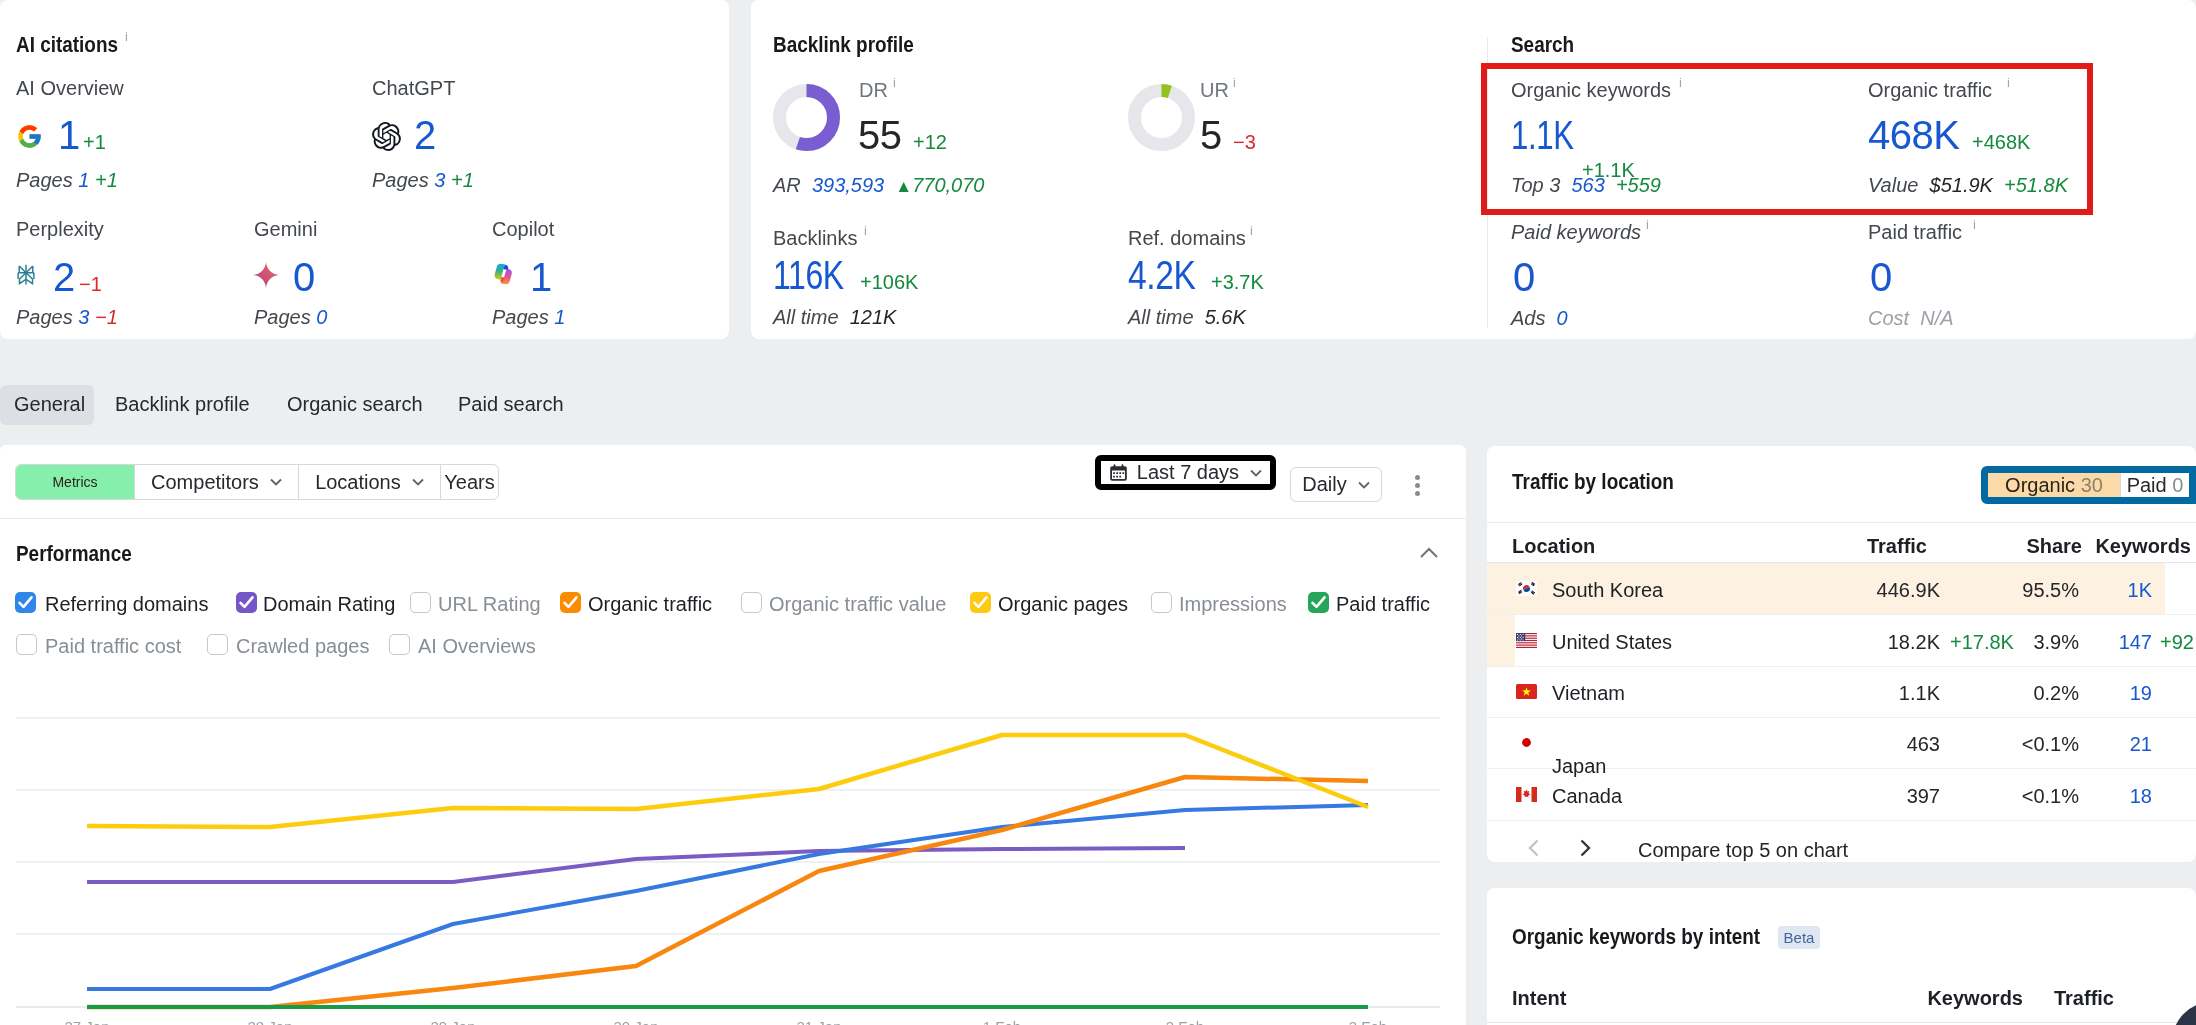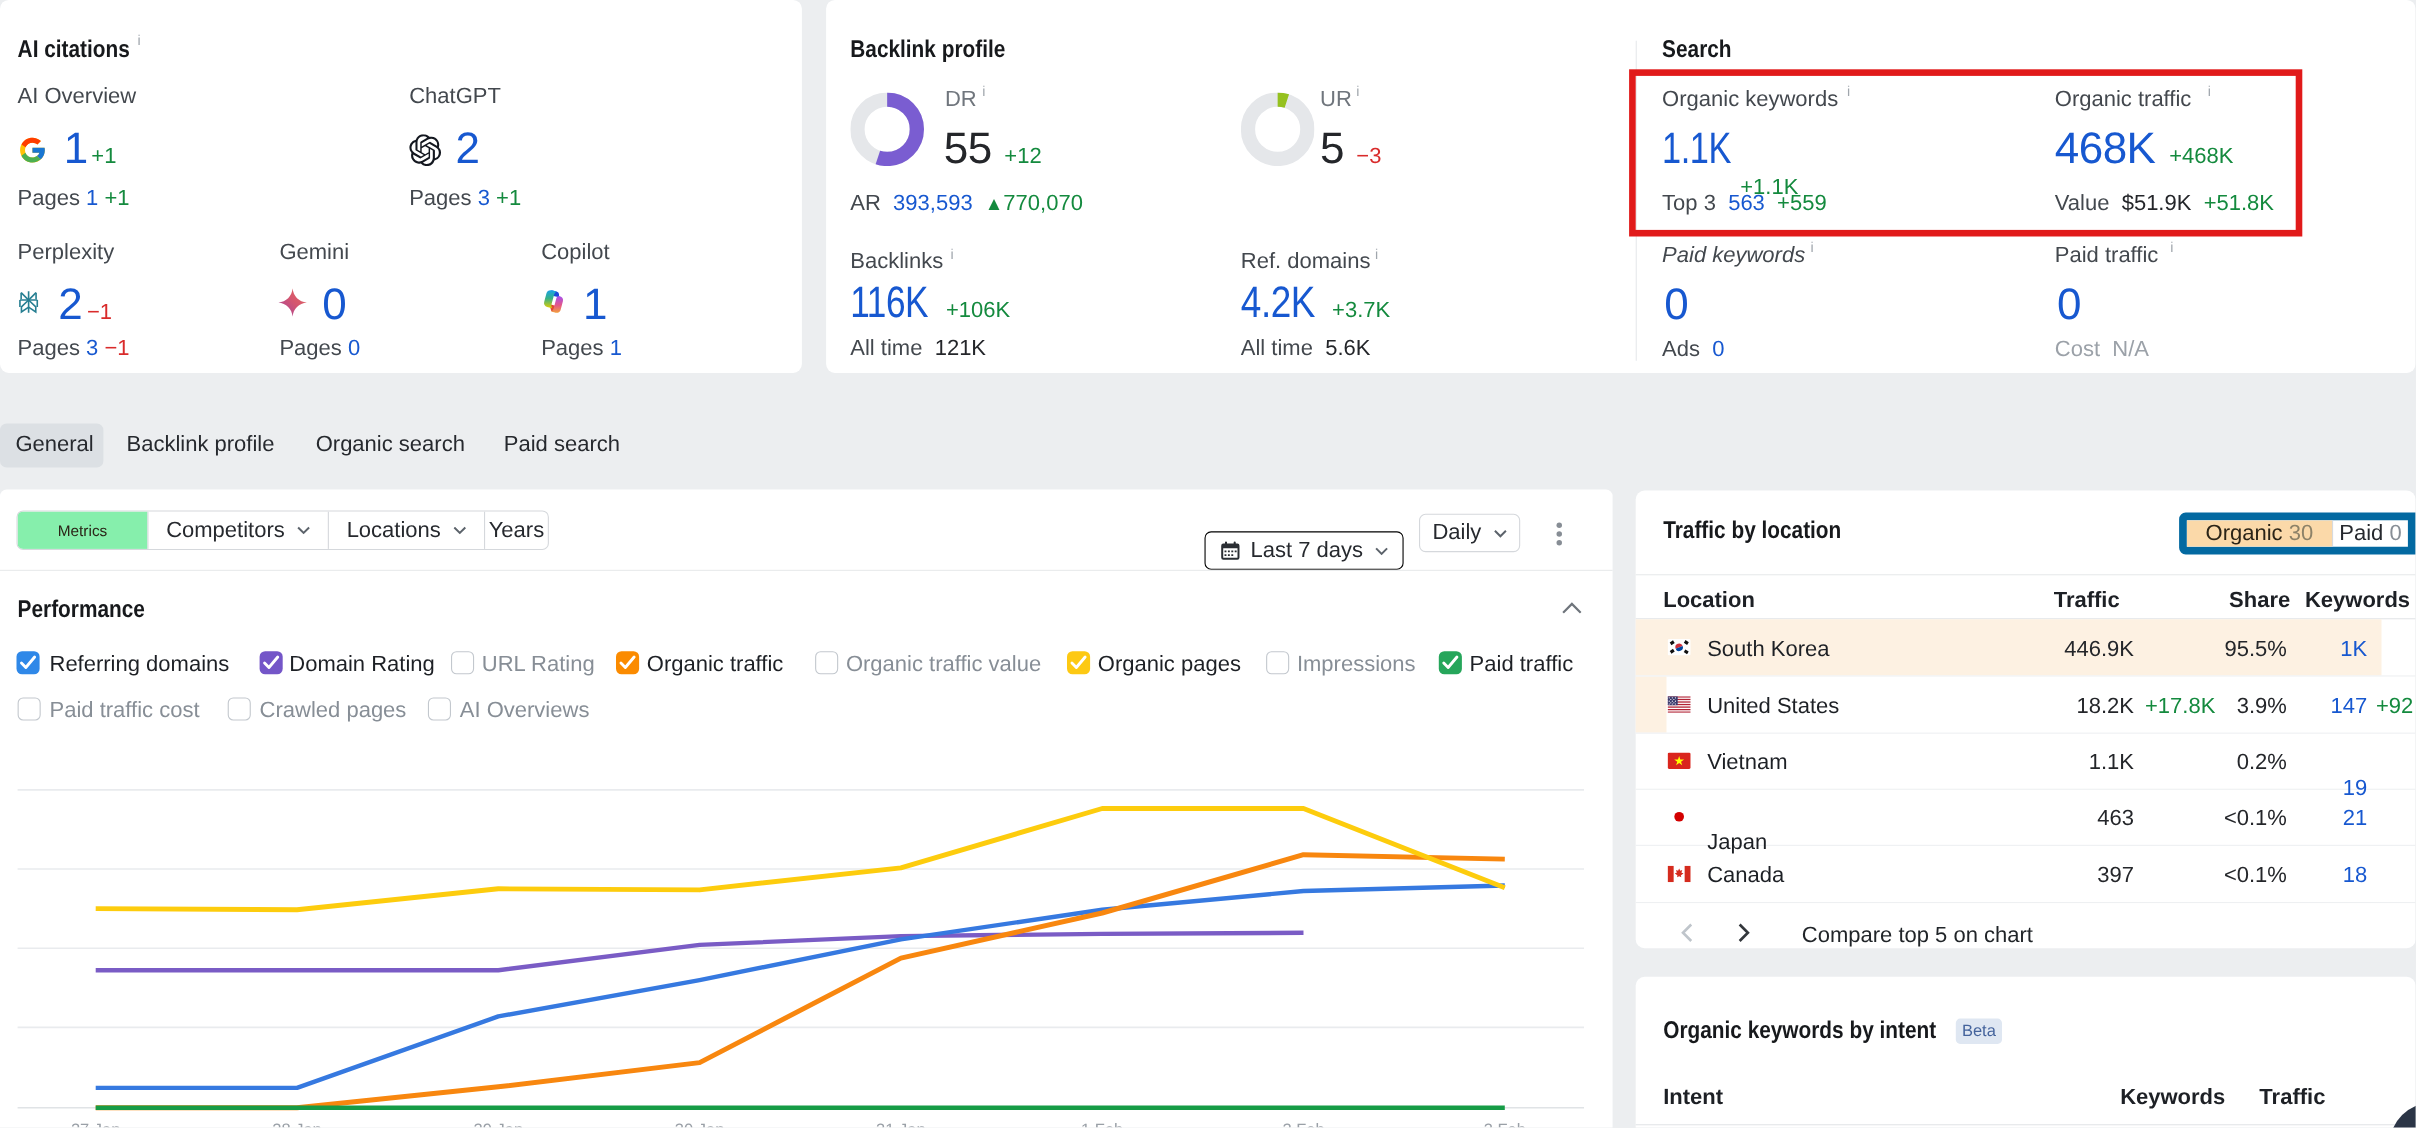--- a/index.html
+++ b/index.html
@@ -10,21 +10,21 @@
   .h { font-size:22px; font-weight:bold; color:#17191c; line-height:1; transform:scaleX(0.86); transform-origin:0 50%; white-space:nowrap; }
   .lbl { font-size:20px; color:#43484e; line-height:1; white-space:nowrap; }
   .big { font-size:40px; color:#1758d0; line-height:1; letter-spacing:-0.5px; white-space:nowrap; }
   .bigd { font-size:40px; color:#24262a; line-height:1; letter-spacing:-0.5px; }
   .delta { font-size:20px; color:#148a3e; line-height:1; white-space:nowrap; }
   .deltar { font-size:20px; color:#d92b2b; line-height:1; }
   .blue { color:#1758d0; }
   .green { color:#148a3e; }
   .red { color:#d92b2b; }
   .dark { color:#24262a; }
-  .sub { font-size:20px; color:#43484e; line-height:1; white-space:nowrap; }
+  .sub { font-size:20px; color:#43484e; line-height:1; white-space:nowrap;font-style:italic; }
   .i { font-size:13px; color:#a0a6ad; line-height:1; position:absolute; }
   .nw { white-space:nowrap; }
   .cb { width:21px; height:21px; border-radius:5px; }
   .cbu { background:#fff; border:1.5px solid #c3c8ce; }
   .cblbl { font-size:20px; color:#1d2025; line-height:1; white-space:nowrap; }
   .cbgray { color:#878e96; }
 </style>
 </head>
 <body>
 
@@ -173,21 +173,21 @@
   <div style="width:118px; background:#86efac; display:flex; align-items:center; justify-content:center; font-size:14px; color:#2b2417;">Metrics</div>
   <div style="width:164px; border-left:1px solid #d5d8dc; display:flex; align-items:center; justify-content:center; font-size:20px; color:#26292e;">Competitors&nbsp;&nbsp;<svg width="12" height="8" viewBox="0 0 12 8" fill="none" stroke="#5c636b" stroke-width="1.8">
         <path d="M1 1.5l5 5 5-5"></path>
       </svg></div>
   <div style="width:142px; border-left:1px solid #d5d8dc; display:flex; align-items:center; justify-content:center; font-size:20px; color:#26292e;">Locations&nbsp;&nbsp;<svg width="12" height="8" viewBox="0 0 12 8" fill="none" stroke="#5c636b" stroke-width="1.8">
         <path d="M1 1.5l5 5 5-5"></path>
       </svg></div>
   <div style="flex:1; border-left:1px solid #d5d8dc; display:flex; align-items:center; justify-content:center; font-size:20px; color:#26292e;">Years</div>
 </div>
 
-<div class="abs" style="left:1095px; top:483px; width:181px; height:35px; border:1px solid #000000; border-radius:6px; background:#fff; display:flex; align-items:center; justify-content:center; font-size:20px; color:#26292e;">
+<div class="abs" style="left:1095px; top:455px; width:181px; height:35px; border:6px solid #000000; border-radius:6px; background:#fff; display:flex; align-items:center; justify-content:center; font-size:20px; color:#26292e;">
   <svg width="19" height="19" viewBox="0 0 24 24" fill="#2a2e33" style="margin-right:9px;">
       <path d="M7 1.5a1.2 1.2 0 0 1 1.2 1.2V4h7.6V2.7a1.2 1.2 0 1 1 2.4 0V4H20a2.5 2.5 0 0 1 2.5 2.5V20A2.5 2.5 0 0 1 20 22.5H4A2.5 2.5 0 0 1 1.5 20V6.5A2.5 2.5 0 0 1 4 4h1.8V2.7A1.2 1.2 0 0 1 7 1.5zM20.2 9.5H3.8V20a.3.3 0 0 0 .3.3h15.8a.3.3 0 0 0 .3-.3zM7.5 16.2v2.2H5.3v-2.2zm3.9 0v2.2H9.2v-2.2zm3.9 0v2.2h-2.2v-2.2zm-7.8-4.4V14H5.3v-2.2zm3.9 0V14H9.2v-2.2zm3.9 0V14h-2.2v-2.2zm3.9 0V14h-2.2v-2.2z"></path>
     </svg>
   Last 7 days&nbsp;&nbsp;<svg width="12" height="8" viewBox="0 0 12 8" fill="none" stroke="#5c636b" stroke-width="1.8">
       <path d="M1 1.5l5 5 5-5"></path>
     </svg>
 </div>
 <div class="abs" style="left:1290px; top:467px; width:92px; height:35px; border:1px solid #d5d8dc; border-radius:6px; background:#fff; display:flex; align-items:center; justify-content:center; font-size:20px; color:#26292e;">
   Daily&nbsp;&nbsp;<svg width="12" height="8" viewBox="0 0 12 8" fill="none" stroke="#5c636b" stroke-width="1.8">
       <path d="M1 1.5l5 5 5-5"></path>
@@ -340,21 +340,21 @@
 <div class="abs nw" style="left:2052px; top:631px; width:100px; text-align:right; font-size:20px;"><span class="blue">147</span></div>
 <div class="abs nw" style="left:2160px; top:631px; font-size:20px;"><span class="green">+92</span></div>
 
 <svg class="abs" style="left:1516px; top:684px;" width="21" height="15" viewBox="0 0 21 15">
   <rect width="21" height="15" rx="1.5" fill="#da251d"></rect>
   <path fill="#ffff00" d="M10.5 3.2l1.06 3.26h3.43l-2.77 2.02 1.06 3.26-2.78-2.02-2.78 2.02 1.06-3.26-2.77-2.02h3.43z"></path>
 </svg>
 <div class="abs nw" style="left:1552px; top:682px; font-size:20px; color:#1d2025;">Vietnam</div>
 <div class="abs nw" style="left:1790px; top:682px; width:150px; text-align:right; font-size:20px; color:#24262a;">1.1K</div>
 <div class="abs nw" style="left:1979px; top:682px; width:100px; text-align:right; font-size:20px; color:#24262a;">0.2%</div>
-<div class="abs nw" style="left:2052px; top:682px; width:100px; text-align:right; font-size:20px;margin-top:24px;"><span class="blue">19</span></div>
+<div class="abs nw" style="left:2052px; top:682px; width:100px; text-align:right; font-size:20px;"><span class="blue">19</span></div>
 
 <svg class="abs" style="left:1516px; top:735px;" width="21" height="15" viewBox="0 0 21 15">
   <rect width="21" height="15" rx="1.5" fill="#fff"></rect>
   <circle cx="10.5" cy="7.5" r="4.4" fill="#d30000"></circle>
 </svg>
 <div class="abs nw" style="left:1552px; top:733px; font-size:20px; color:#1d2025;margin-top:22px;">Japan</div>
 <div class="abs nw" style="left:1790px; top:733px; width:150px; text-align:right; font-size:20px; color:#24262a;">463</div>
 <div class="abs nw" style="left:1979px; top:733px; width:100px; text-align:right; font-size:20px; color:#24262a;">&lt;0.1%</div>
 <div class="abs nw" style="left:2052px; top:733px; width:100px; text-align:right; font-size:20px;"><span class="blue">21</span></div>
 

